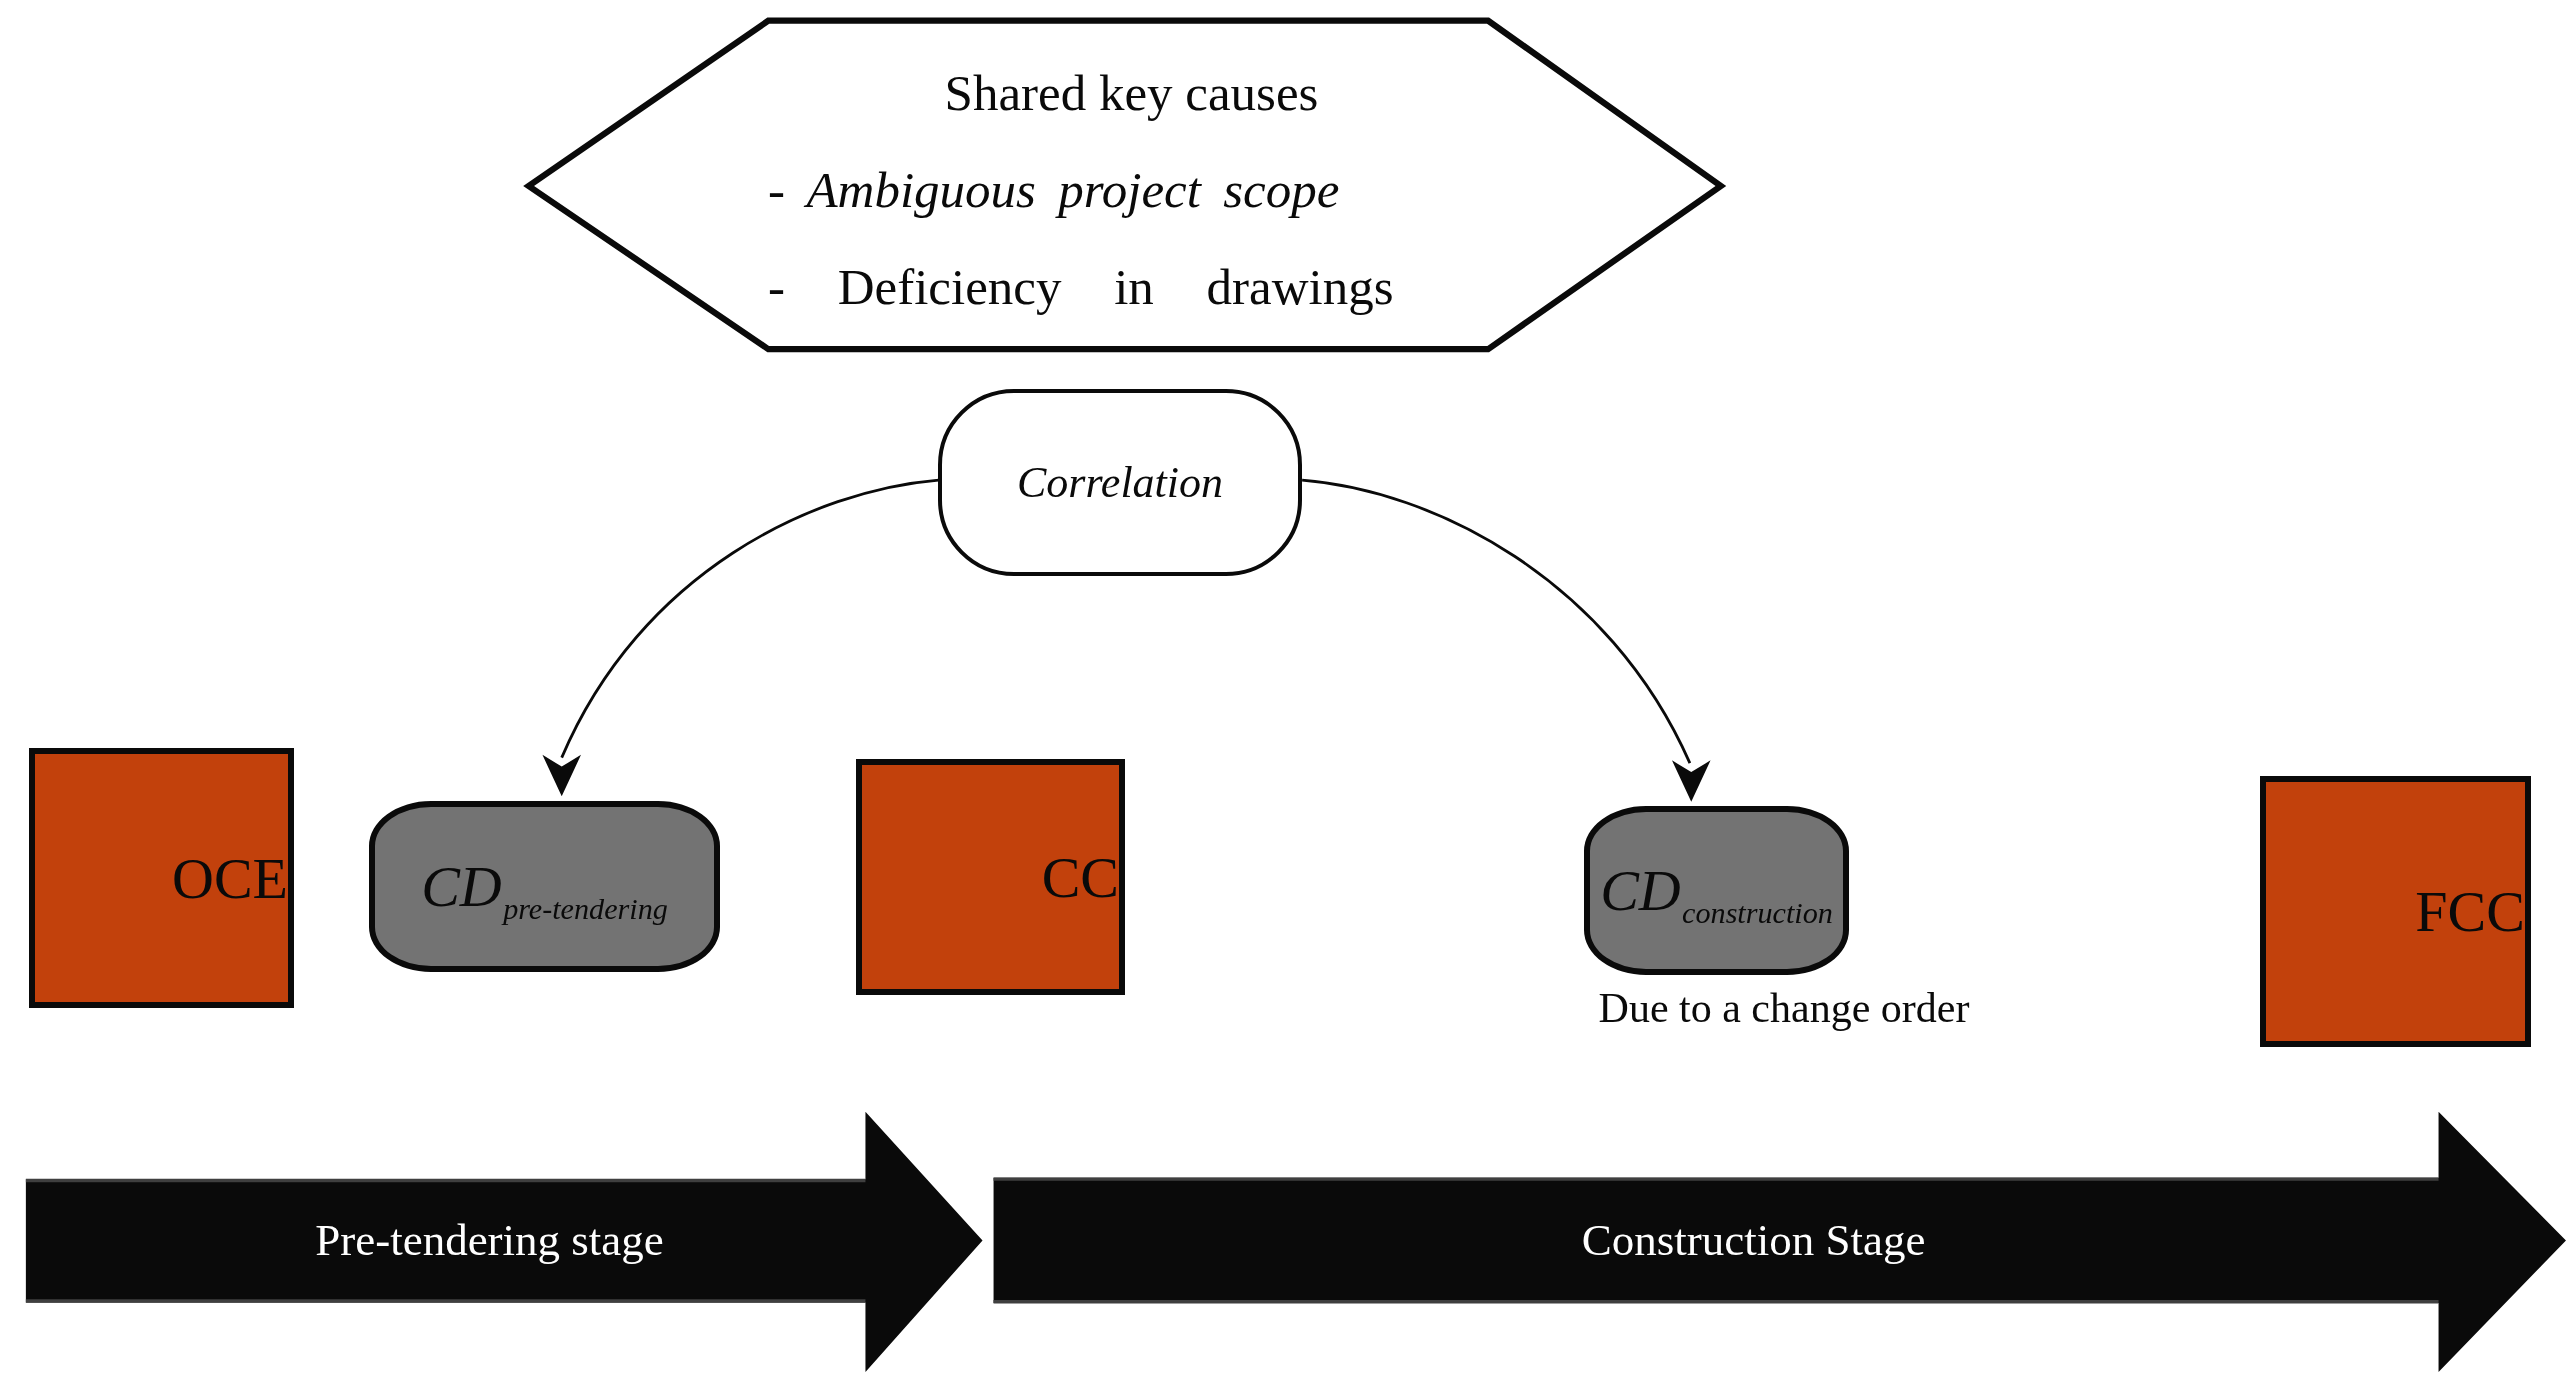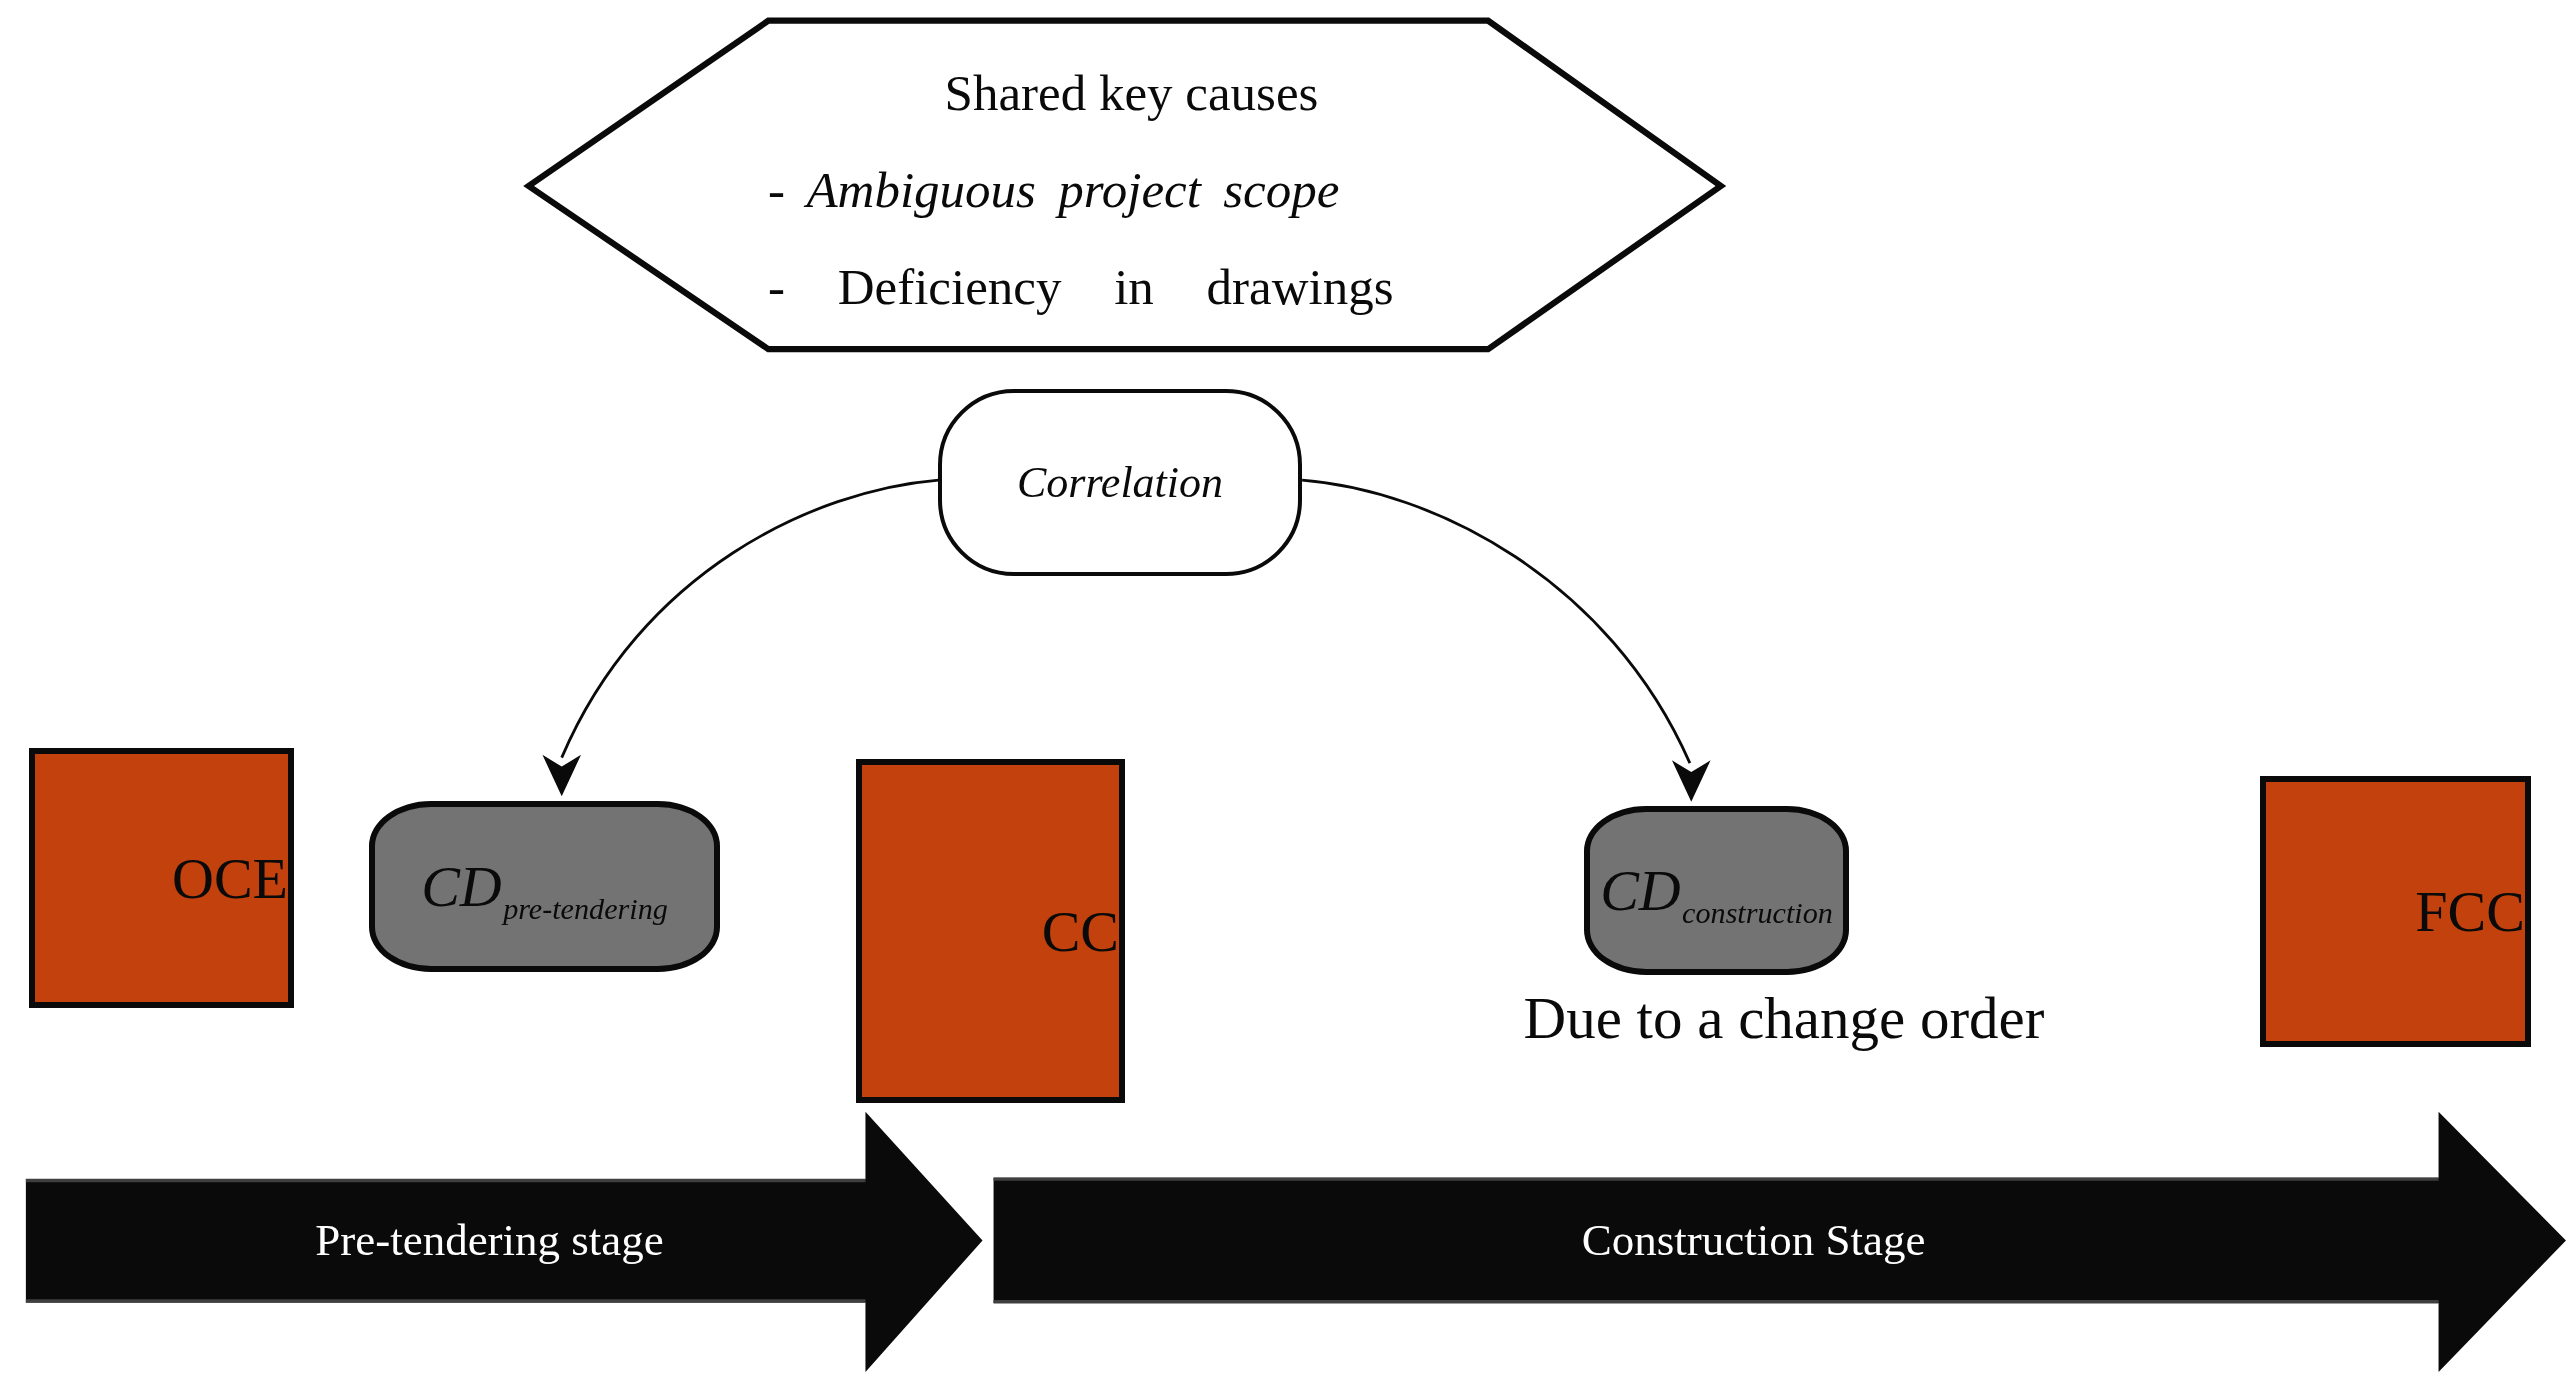--- a/index.html
+++ b/index.html
@@ -23,37 +23,37 @@
     font-style:italic; font-size:44px;
   }
 
   
   .sqbox {
     position:absolute; border:6.2px solid #0a0a0a; box-sizing:border-box; background:#c2410c;
     display:flex; align-items:center; justify-content:flex-end;
     font-size:58px;
   }
   .box-oce { left:29px;   top:748px; width:265px; height:260px; }
-  .box-cc  { left:856px; top:759px; width:269px; height:344px; }
+  .box-cc  { left:856px; top:759px; width:269px; height:236px; }
   .box-fcc { left:2260px; top:776px; width:271px; height:271px; }
 
   
   .pill {
     position:absolute; border:6.2px solid #0a0a0a; box-sizing:border-box; background:#737373;
     border-radius:62px / 45px;
     display:flex; align-items:center; justify-content:center;
     font-style:italic; font-size:58px;
   }
   .pill-pre { left:369px;  top:801px; width:351px; height:171px; }
   .pill-con { left:1584px; top:806px; width:265px; height:169px; }
   .pill sub { font-size:0.52em; font-style:italic; line-height:0; margin-left:1.4px; }
 
   .cd-note {
     position:absolute; left:1474px; top:984px; width:620px;
-    font-size:59px; text-align:center;
+    font-size:42px; text-align:center;
   }
 
   
   .stage-label {
     position:absolute; top:1179px; height:123px; line-height:123px;
     color:#ffffff; font-size:45px; text-align:center; white-space:nowrap;
   }
   .stage-pre { left:69px;  width:841px; }
   .stage-con { left:993px; width:1521px; }
 </style>

